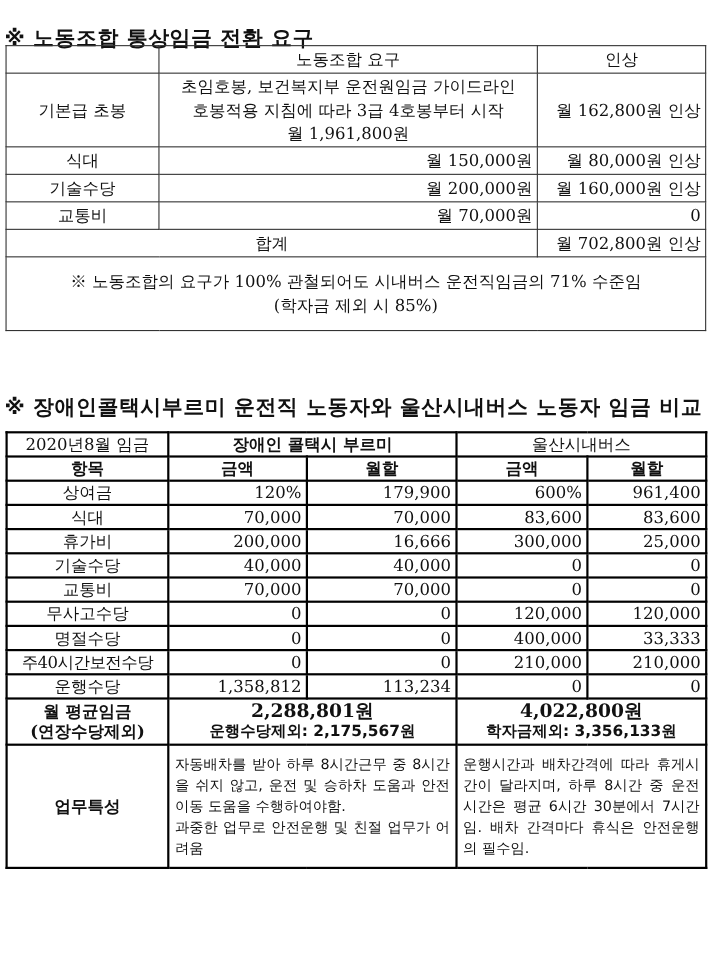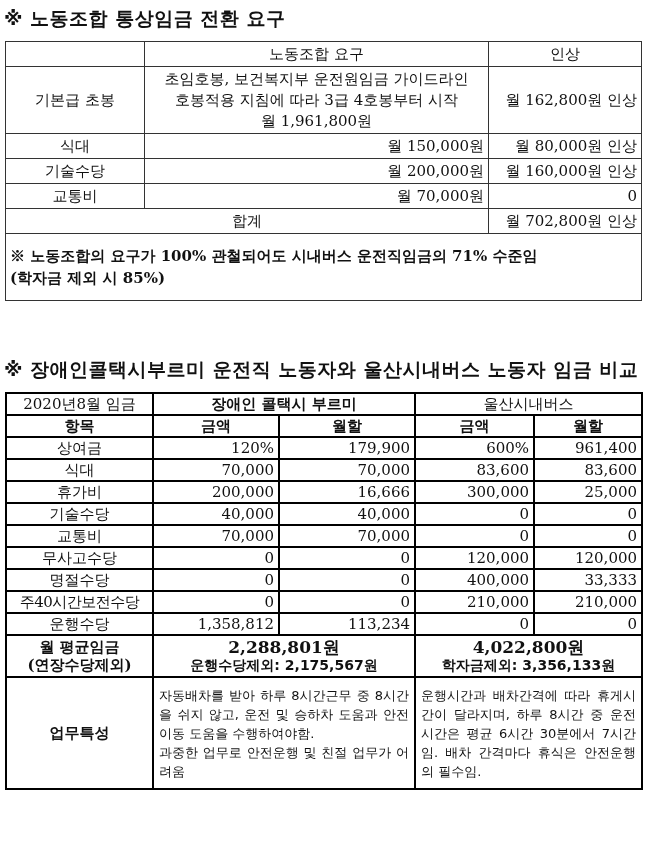--- a/index.html
+++ b/index.html
@@ -8,38 +8,38 @@
   .title { position: absolute; left: 4px; font-size: 19px; font-weight: bold;
            font-family: "DejaVu Sans", "Liberation Sans", sans-serif; letter-spacing: 0.5px; white-space: nowrap; }
   table { position: absolute; border-collapse: collapse; table-layout: fixed; }
   td { padding: 0 4px; white-space: nowrap; overflow: hidden; }
   
   #t1 { left: 5px; top: 41px; width: 636px; font-size: 15px; }
   #t1 td { border: 1px solid #333; height: 24px; line-height: 22px; }
   #t1 .c { text-align: center; }
   #t1 .r { text-align: right; }
   #t1 .multi { line-height: 21px; padding-top: 1px; padding-bottom: 1px; margin-left: 38px; }
-  #t1 .note { height: 66px; line-height: 22px; font-weight: bold; }
+  #t1 .note { height: 66px; text-align: center; line-height: 22px; }
   
   #t2 { left: 5px; top: 392px; width: 636px; font-size: 15px; border: 2px solid #000; }
   #t2 td { border: 2px solid #000; height: 20px; line-height: 20px; }
   #t2 .c { text-align: center; }
   #t2 .r { text-align: right; }
   #t2 .hb { font-weight: bold; text-align: center; font-family: "DejaVu Sans", "Liberation Sans", sans-serif; }
   #t2 .avg td { height: 40px; line-height: 18px; }
   #t2 .avg .big { font-size: 17px; font-weight: bold; }
   #t2 .avg .small { font-size: 14px; font-weight: bold; font-family: "DejaVu Sans", "Liberation Sans", sans-serif; }
   #t2 .work td { height: 106px; }
   #t2 .desc { white-space: normal; font-size: 13px; line-height: 19px; text-align: justify; vertical-align: middle; padding: 2px 5px; font-family: "DejaVu Sans", "Liberation Sans", sans-serif; }
   #t2 .desc span { display: block; }
 </style>
 </head>
 <body>
 
-<div class="title" style="top:6px;">※ 노동조합 통상임금 전환 요구</div>
+<div class="title" style="top:22px;">※ 노동조합 통상임금 전환 요구</div>
 
 <table id="t1">
   <colgroup>
       <col style="width:139px">
       <col style="width:344px">
       <col style="width:153px">
     </colgroup>
   <tbody>
       <tr>
     <td class="c"></td>

